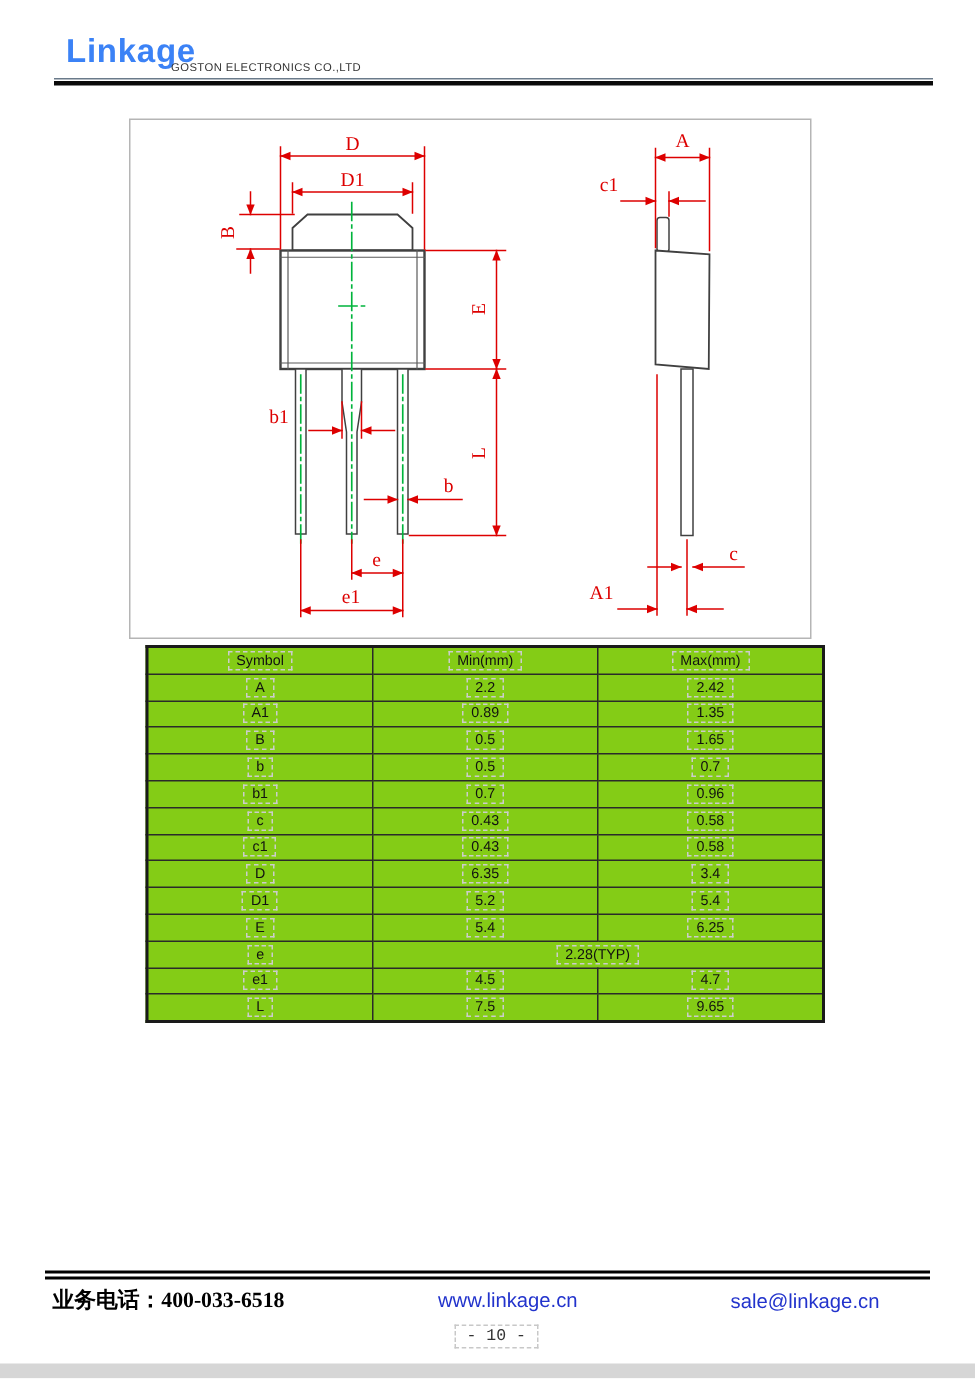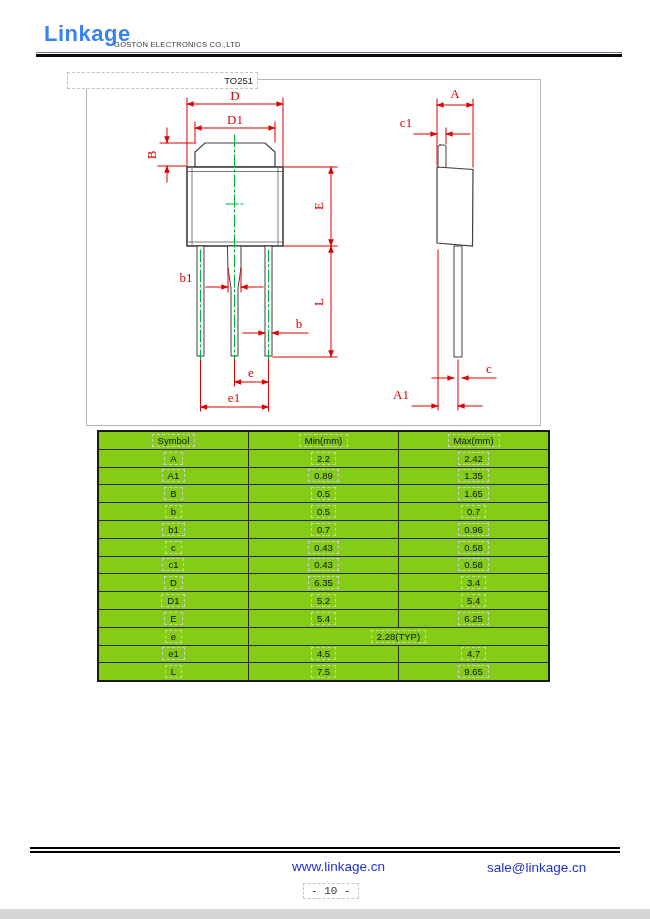--- a/index.html
+++ b/index.html
@@ -56,21 +56,20 @@
 <body>
 
 <div class="page">
 
   <div class="logo">Linkage</div>
   <div class="company-en">GOSTON ELECTRONICS CO.,LTD</div>
   <div class="hrule-thin"></div>
   <div class="hrule-thick"></div>
 
   <div class="draw-border"></div>
-  <div class="pkg-label-box">TO251</div>
 
   <svg class="draw-svg" width="453" height="345" viewBox="0 0 453 345">
     <defs>
       <marker id="ar" viewBox="0 0 10 10" refX="9.5" refY="5" markerWidth="9" markerHeight="7" orient="auto-start-reverse">
         <path d="M0,1 L10,5 L0,9 z" fill="#dd0000"></path>
       </marker>
     </defs>
 
     <g stroke-linecap="square">
 
@@ -248,18 +247,21 @@
             <td><span class="sel">L</span></td>
             <td><span class="sel">7.5</span></td>
             <td><span class="sel">9.65</span></td>
           </tr>
         </tbody>
     </table>
   </div>
 
   <div class="frule1"></div>
   <div class="frule2"></div>
+  <div class="phone">
+    <span>业务电话：</span><span>400-033-6518</span>
+  </div>
   <a class="weblink" href="#">www.linkage.cn</a>
   <a class="maillink" href="#">sale@linkage.cn</a>
   <div class="pageno">- 10 -</div>
   <div class="bottom-edge"></div>
 
 </div>
 
 </body></html>

